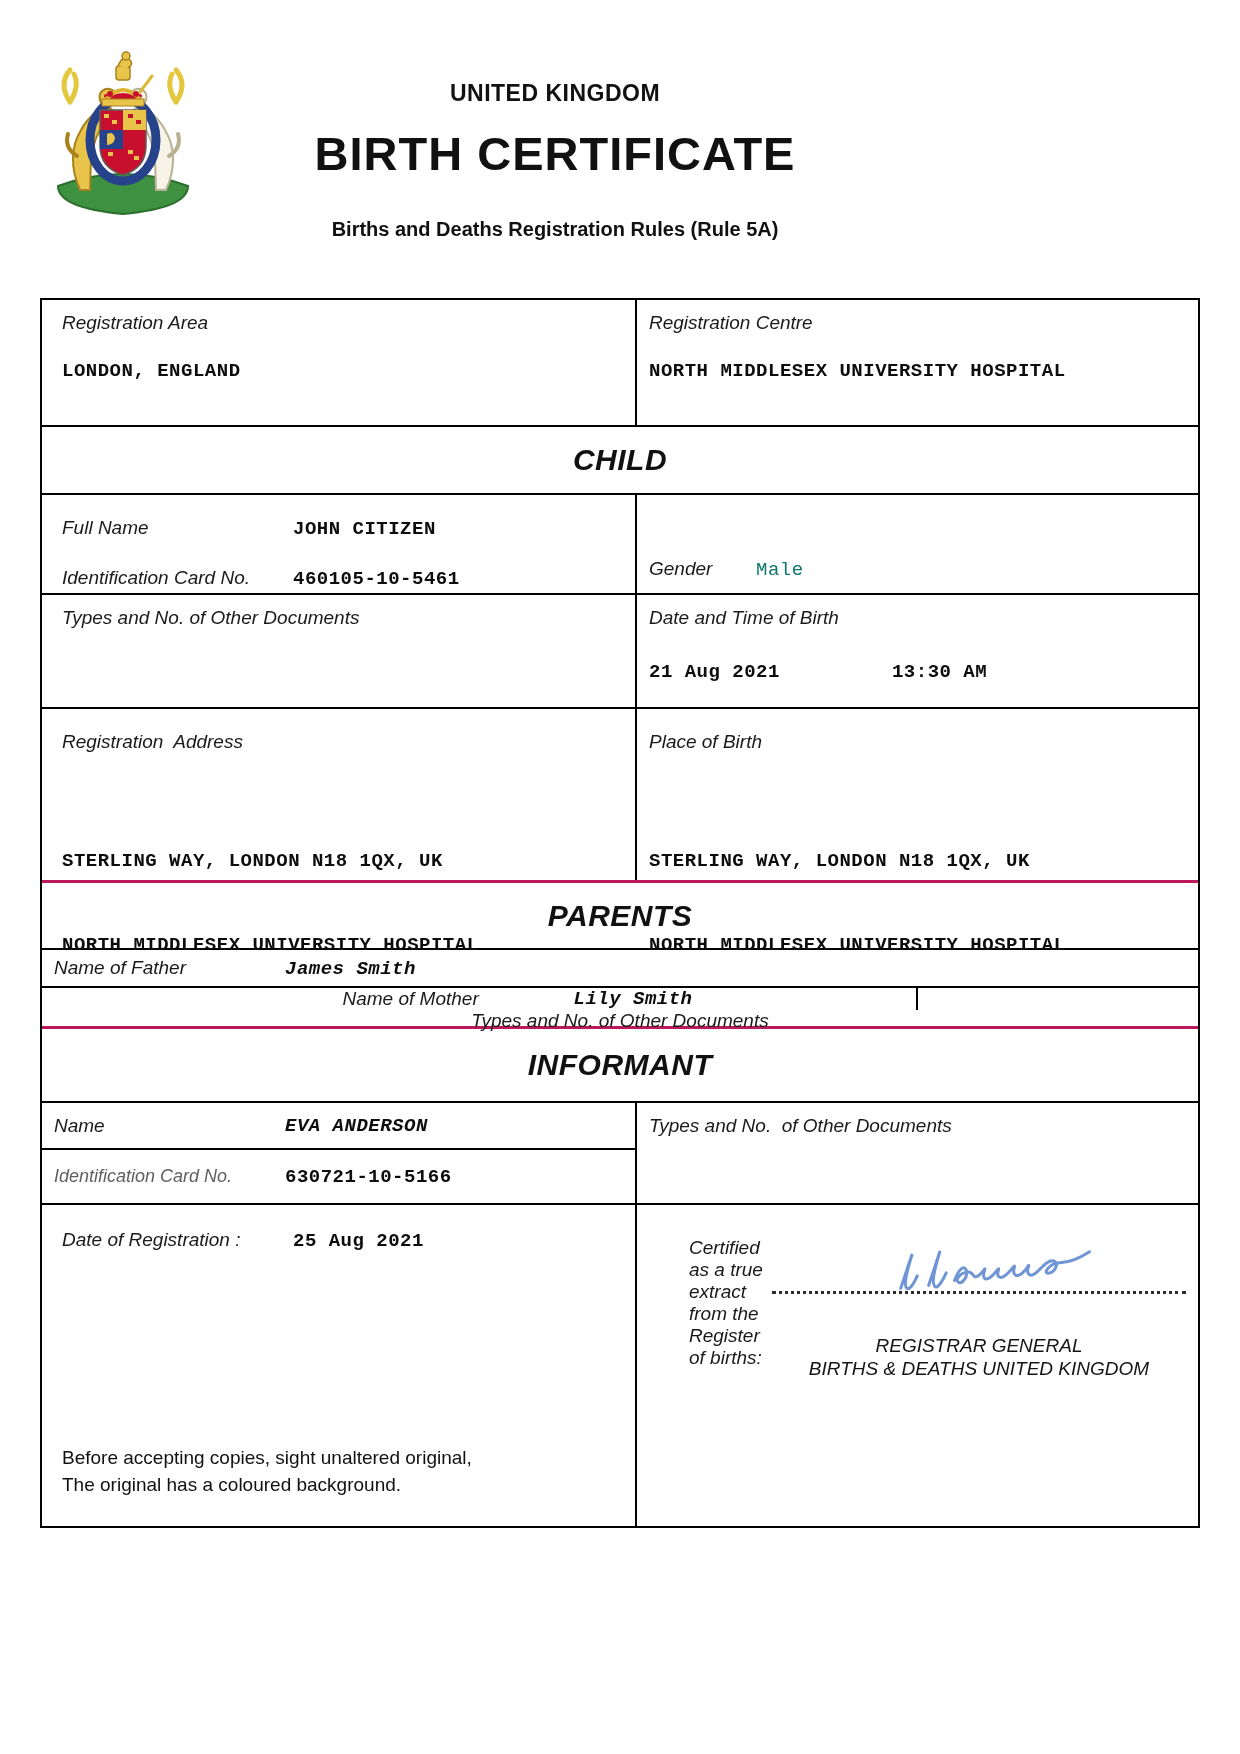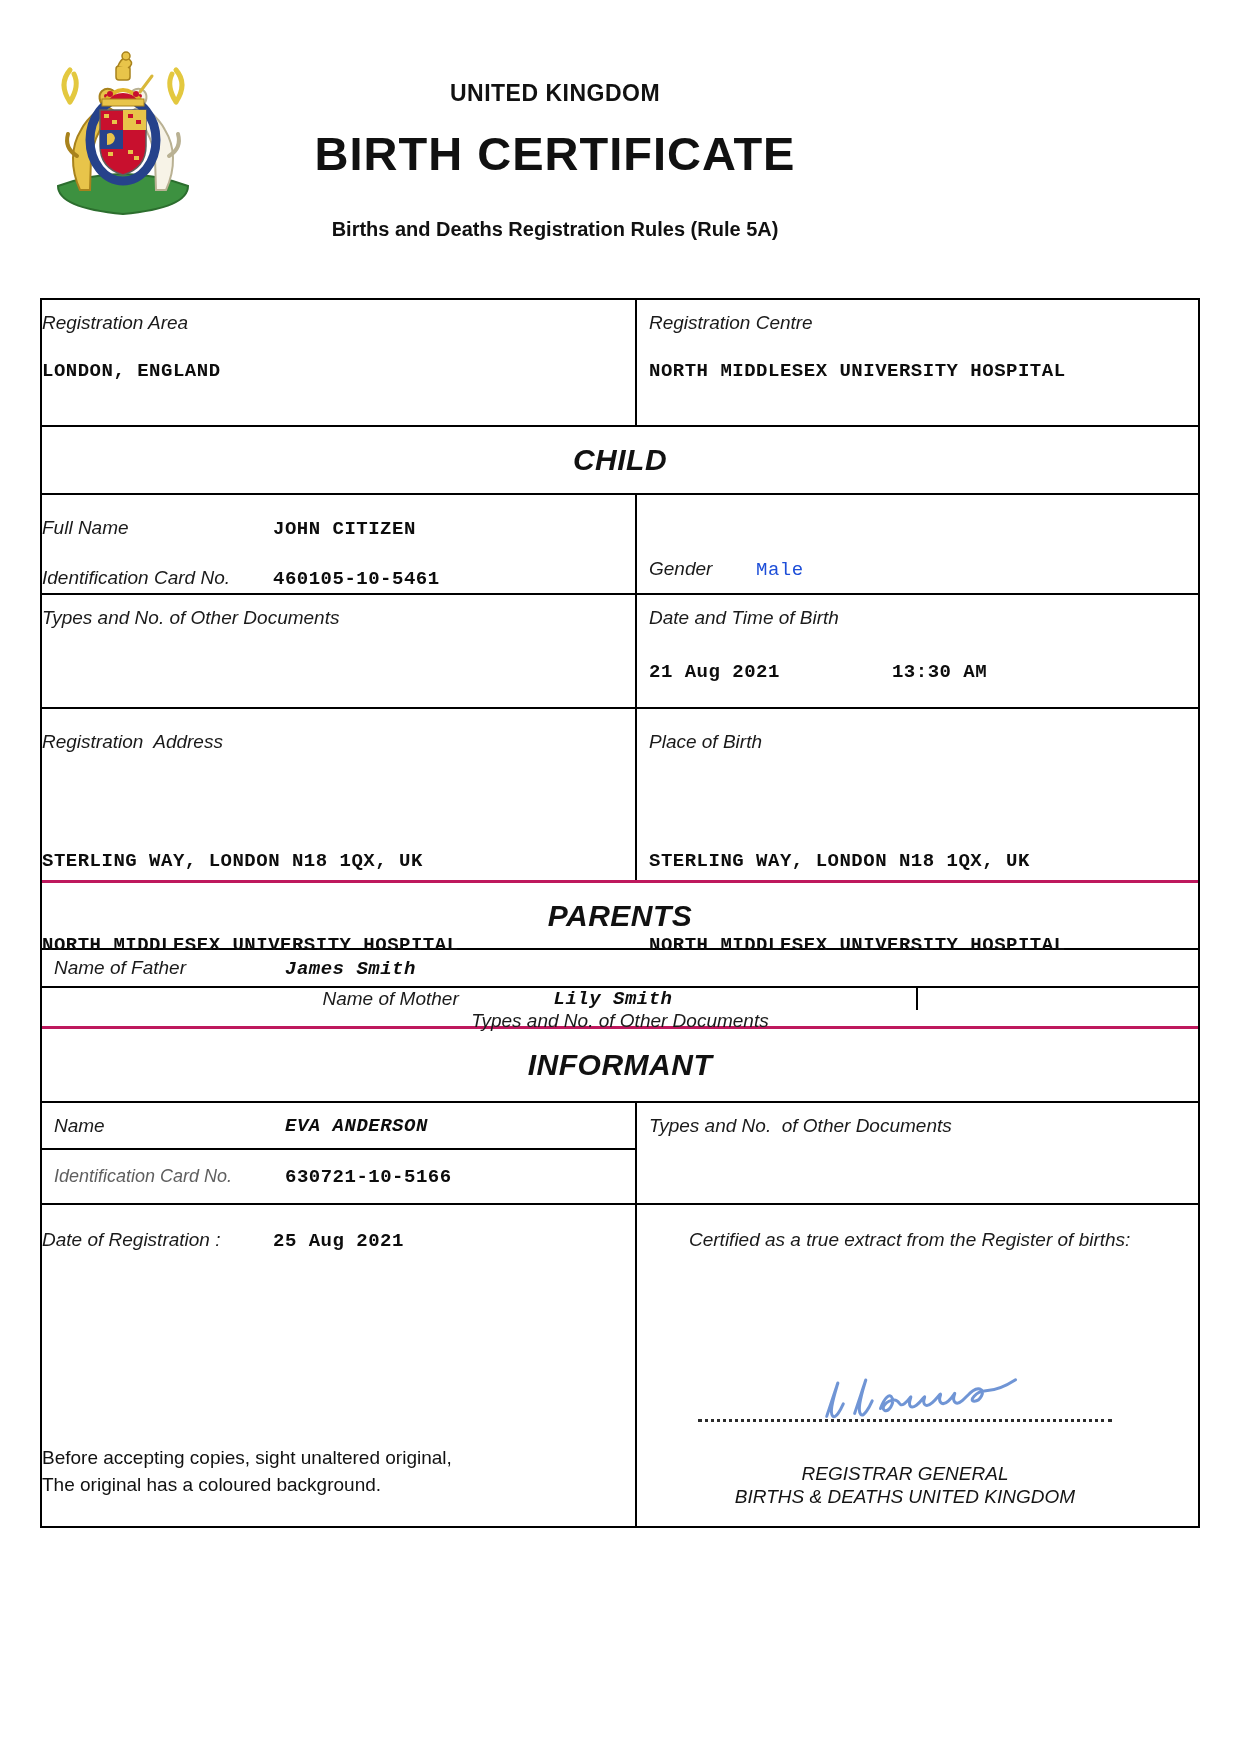--- a/index.html
+++ b/index.html
@@ -16,29 +16,29 @@
   .hdr .subtitle{position:absolute;left:0;top:218px;width:100%;
         font-size:20px;font-weight:bold;}
 
   
   .cert{position:absolute;left:40px;top:298px;width:1160px;height:1230px;
         border:2px solid #000;box-sizing:border-box;display:flex;flex-direction:column;}
   .row{display:flex;box-sizing:border-box;border-bottom:2px solid #000;flex-shrink:0;}
   .row:last-child{border-bottom:none;gap:40px;}
   .row.heavy{border-bottom:3px solid #be185d;}
   .cl{width:595px;box-sizing:border-box;border-right:2px solid #000;
-      padding:12px 0;position:relative;}
+      padding:12px 20px;position:relative;}
   .cr{flex:1;box-sizing:border-box;padding:12px 12px;position:relative;}
   .banner{justify-content:center;align-items:center;
           font-size:30px;font-weight:bold;font-style:italic;letter-spacing:.5px;}
 
   .lbl{font-style:italic;font-size:19px;color:#1a1a1a;white-space:pre-wrap;}
   .val{font-family:"Liberation Mono","DejaVu Sans Mono",monospace;
        font-weight:bold;font-size:19px;color:#0d0d0d;letter-spacing:.5px;white-space:pre-wrap;}
-  .val.light{font-weight:normal;color:#1d4ed8;}
+  .val.light{font-weight:normal;color:#0f766e;}
   .val.namestyle{font-style:italic;}
   .pair{display:flex;align-items:baseline;}
   .pair .lbl{width:231px;flex-shrink:0;}
   .addr{line-height:28px;}
 
   
   .r1{height:127px;}
   .r1 .val{margin-top:26px;display:block;}
   .r2{height:68px;}
   .r3{height:100px;}
@@ -60,22 +60,22 @@
   .r9{height:74px;}
   .r10{height:102px;}
   .r10 .cl{padding:0;}
   .r10 .sub1{height:47px;box-sizing:border-box;border-bottom:2px solid #000;
              padding:12px;display:flex;align-items:center;}
   .r10 .sub2{height:53px;box-sizing:border-box;padding:10px 12px;display:flex;align-items:center;}
   .r10 .lbl.grey{color:#5f5f5f;font-size:18px;}
   .r11{height:321px;}
   .r11 .cl{display:flex;flex-direction:column;justify-content:space-between;
            padding-top:24px;padding-bottom:28px;}
-  .r11 .cr{display:flex;flex-direction:column;justify-content:space-between;
-           padding-top:24px;padding-bottom:18px;}
+  .r11 .cr{display:flex;flex-direction:row;justify-content:space-between;
+           padding-top:32px;padding-bottom:18px;}
   .notice{font-size:19px;line-height:27px;color:#111;}
   .sigblock{width:420px;margin-left:6px;text-align:center;}
   .sigsvg{display:block;margin:0 auto -4px auto;transform:translateX(18px) rotate(-2deg);}
   .dotline{border-bottom:3px dotted #2c2c2c;width:414px;margin:0 auto 6px auto;}
   .registrar{font-style:italic;font-size:19px;line-height:23px;color:#141414;margin-top:40px;}
 </style>
 </head>
 <body>
 
 <div class="page">

